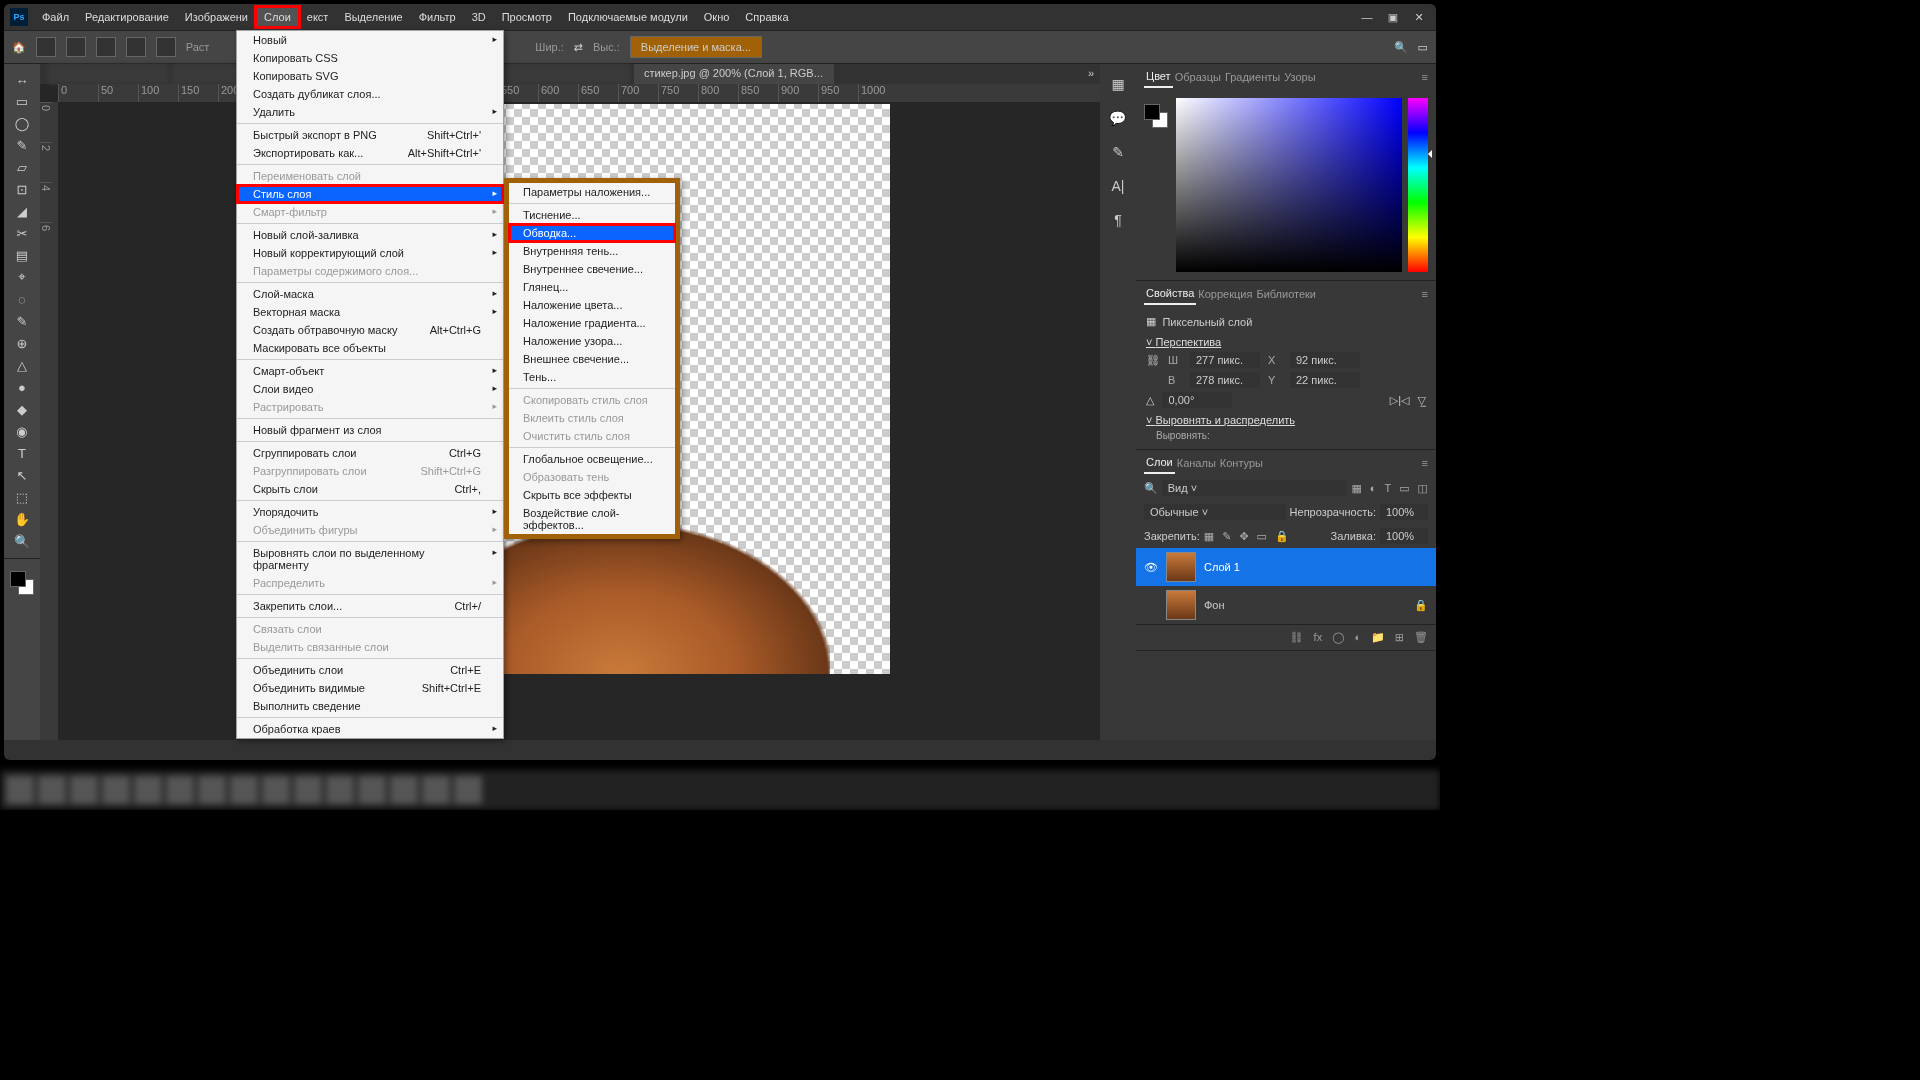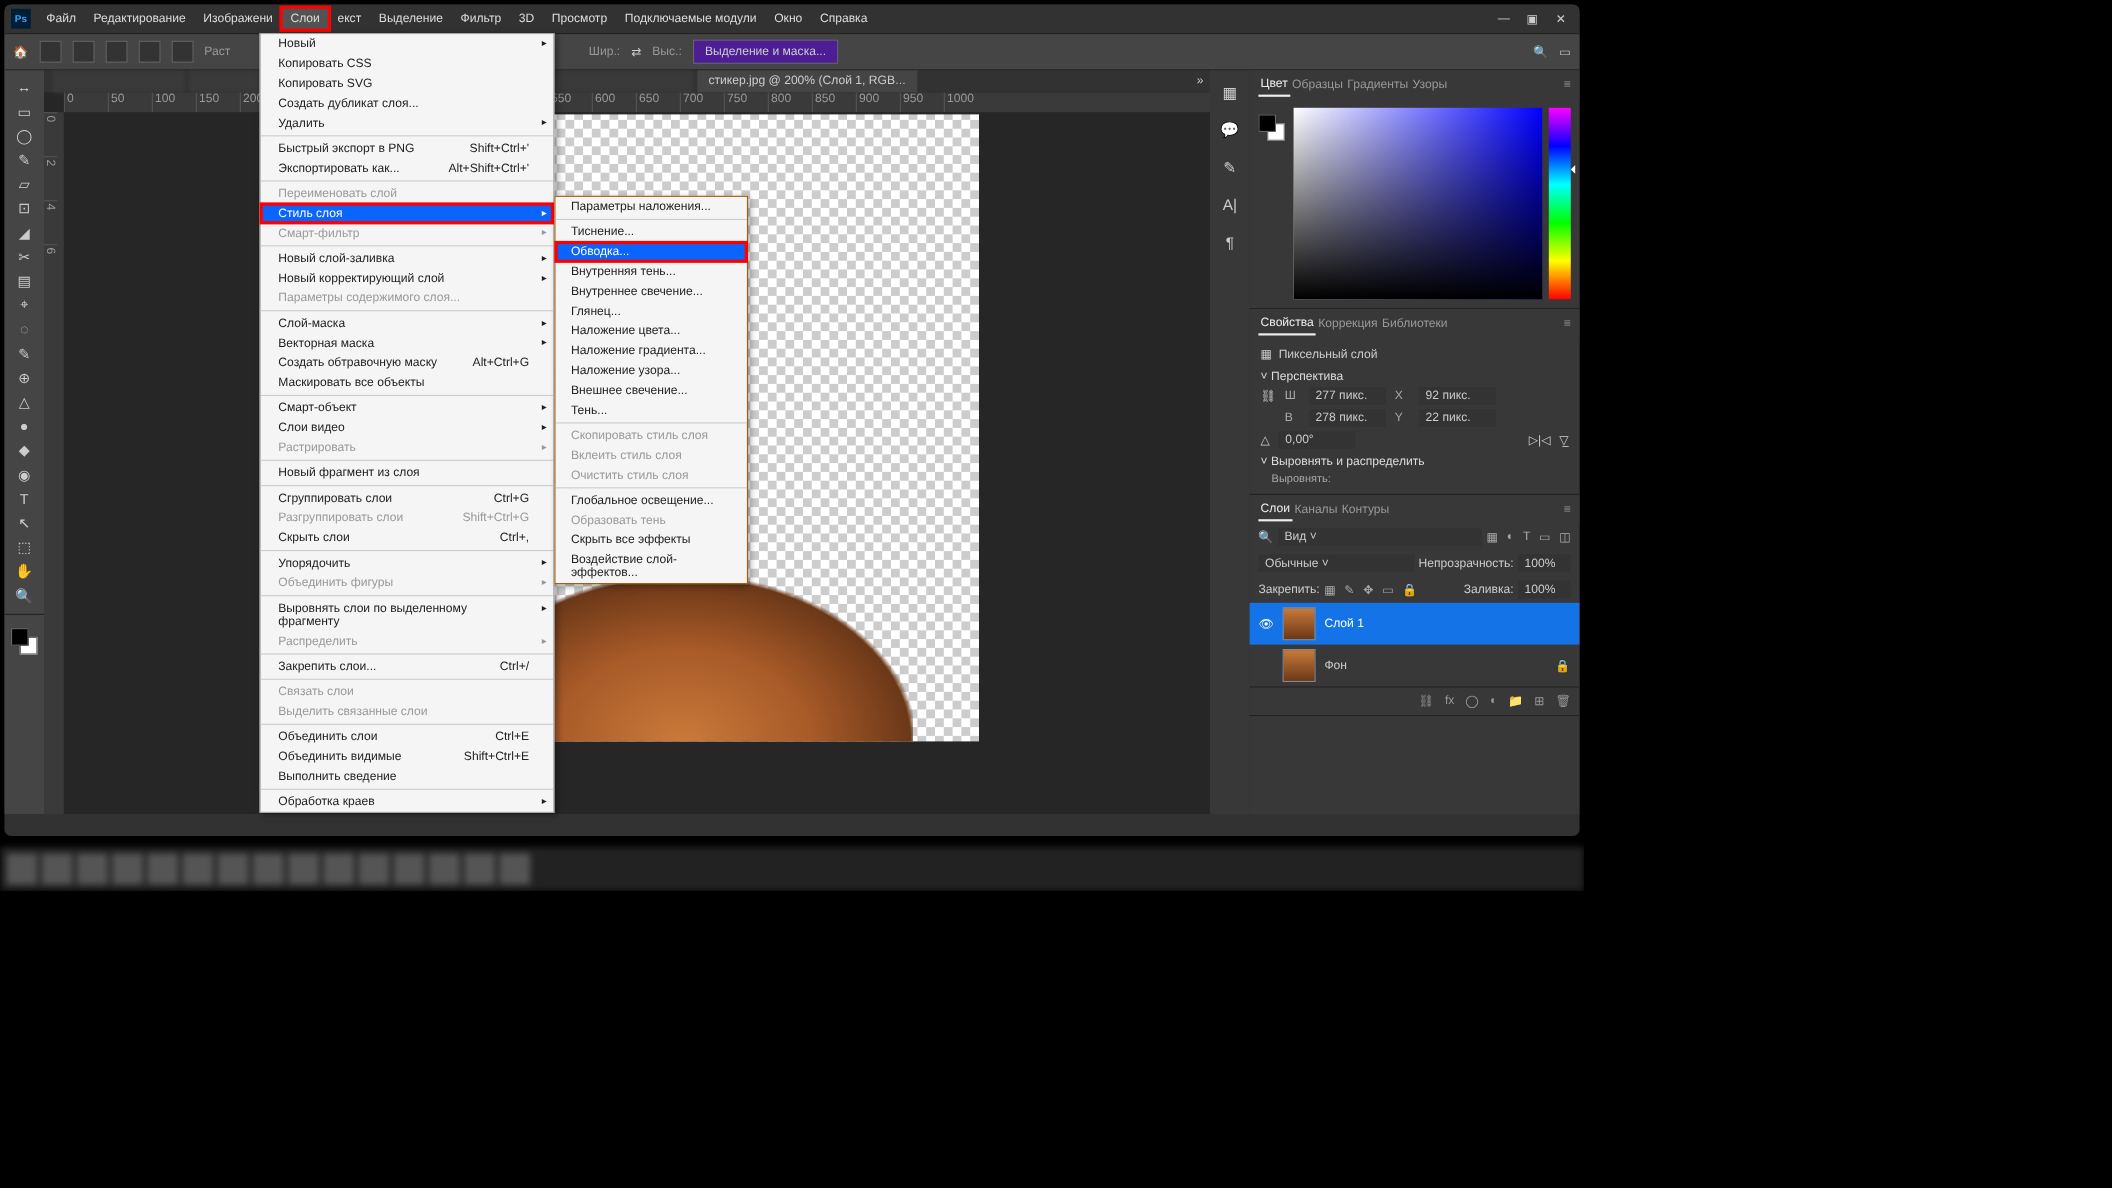--- a/index.html
+++ b/index.html
@@ -10,21 +10,21 @@
 .menubar .ps { width: 18px; height: 18px; background: #001e36; color:#31a8ff; font-weight: bold; display:flex; align-items:center; justify-content:center; margin: 0 6px 0 2px; font-size:9px;}
 .menubar .mi { padding: 4px 8px; cursor: default; text-align: right; }
 .menubar .mi.open { background: #535353; }
 .menubar .hl { outline: 3px solid #ff0000; outline-offset: -1px; }
 .menubar .spacer { flex: 1; }
 .winbtn { width: 26px; text-align:center; color:#ccc; }
 
 .optionsbar { height: 34px; background: #454545; border-top:1px solid #222; border-bottom:1px solid #222; display:flex; align-items:center; padding: 0 8px; color:#ccc; gap:10px; }
 .optionsbar .ico { width:20px; height:20px; background:#333; border:1px solid #666; }
 .optionsbar .lbl { color:#999; }
-.optionsbar .btn { background:#4c1d95; padding:4px 10px; border:1px solid #666; }
+.optionsbar .btn { background:#a16207; padding:4px 10px; border:1px solid #666; }
 
 .workarea { position:absolute; top:60px; left:0; right:0; bottom:20px; display:flex; }
 .toolbar { width:36px; background:#454545; display:flex; flex-direction:column; align-items:center; padding-top:4px; gap:2px; }
 .tool { width:28px; height:22px; color:#ccc; display:flex; align-items:center; justify-content:center; font-size:13px; }
 .tool.sep { height:1px; background:#222; width:100%; margin:4px 0; }
 .swatches { margin-top:6px; width:24px; height:24px; position:relative; }
 .swatches .fg { position:absolute; width:16px; height:16px; background:#000; border:1px solid #666; }
 .swatches .bg { position:absolute; width:16px; height:16px; background:#fff; border:1px solid #666; right:0; bottom:0; }
 
 .middle { flex:1; position:relative; background:#262626; }
@@ -50,21 +50,21 @@
 .panel-tabs .pt.active { color:#eee; border-bottom:2px solid #eee; }
 .panel-tabs .menu { margin-left:auto; }
 .colorpicker { height:190px; padding:8px; display:flex; gap:6px; }
 .colorpicker .sw { width:26px; }
 .colorpicker .field { flex:1; background: linear-gradient(to bottom, rgba(0,0,0,0), #000), linear-gradient(to right, #fff, #00f); position:relative; }
 .colorpicker .hue { width:20px; background: linear-gradient(to bottom, #f0f,#00f,#0ff,#0f0,#ff0,#f00); position:relative; }
 .colorpicker .hue::after { content:''; position:absolute; top:30%; right:-4px; border:4px solid transparent; border-right-color:#fff; }
 
 .props { padding:8px 10px; color:#ccc; }
 .props .head { display:flex; align-items:center; gap:6px; margin-bottom:8px; }
-.props .section { color:#ddd; margin:6px 0 4px; }
+.props .section { color:#ddd; margin:6px 0 4px;text-decoration:underline; }
 .props .row { display:flex; gap:8px; align-items:center; margin:4px 0; }
 .props .lbl2 { width:14px; color:#aaa; }
 .props .val { background:#333; padding:2px 6px; min-width:70px; }
 
 .layers { color:#ccc; }
 .layers .ctrl { display:flex; gap:4px; padding:4px 8px; align-items:center; }
 .layers .dd { background:#333; padding:2px 6px; flex:1; }
 .layers .icons { display:flex; gap:8px; color:#aaa; }
 .layer { display:flex; align-items:center; padding:4px 8px; gap:8px; }
 .layer.active { background:#1473e6; color:#fff; }
@@ -74,21 +74,21 @@
 .layerfoot { display:flex; gap:10px; padding:6px 8px; color:#999; justify-content:flex-end; border-top:1px solid #222; }
 
 .dropdown { position:absolute; left:232px; top:26px; width:268px; background:#f5f5f5; border:1px solid #a3a3a3; box-shadow:2px 2px 6px rgba(0,0,0,.4); color:#222; z-index:100; }
 .dropdown .it { padding:3px 22px 3px 16px; display:flex; justify-content:space-between; position:relative; }
 .dropdown .it.dis { color:#999; }
 .dropdown .it.hi { background:#0a64ff; color:#fff; }
 .dropdown .it.sub::after { content:'▸'; position:absolute; right:6px; font-size:9px; }
 .dropdown .sep { height:1px; background:#ccc; margin:2px 0; }
 .dropdown .hlred { outline:3px solid #ff0000; outline-offset:-2px; }
 
-.submenu { position:absolute; left:500px; top:174px; width:176px; background:#f5f5f5; border:1px solid #a16207; box-shadow:2px 2px 6px rgba(0,0,0,.4); color:#222; z-index:101; }
+.submenu { position:absolute; left:500px; top:174px; width:176px; background:#f5f5f5; border:5px solid #a16207; box-shadow:2px 2px 6px rgba(0,0,0,.4); color:#222; z-index:101; }
 .submenu .it { padding:3px 14px; position:relative; }
 .submenu .it.dis { color:#999; }
 .submenu .it.hi { background:#0a64ff; color:#fff; }
 .submenu .sep { height:1px; background:#ccc; margin:2px 0; }
 .submenu .hlred { outline:3px solid #ff0000; outline-offset:-2px; }
 
 .taskbar { position:absolute; left:0; right:0; bottom:0; height:40px; background:#222; filter: blur(3px); display:flex; gap:4px; padding:6px; }
 .taskbar .tb { width:28px; height:28px; background:#555; }
 </style>
 </head>

